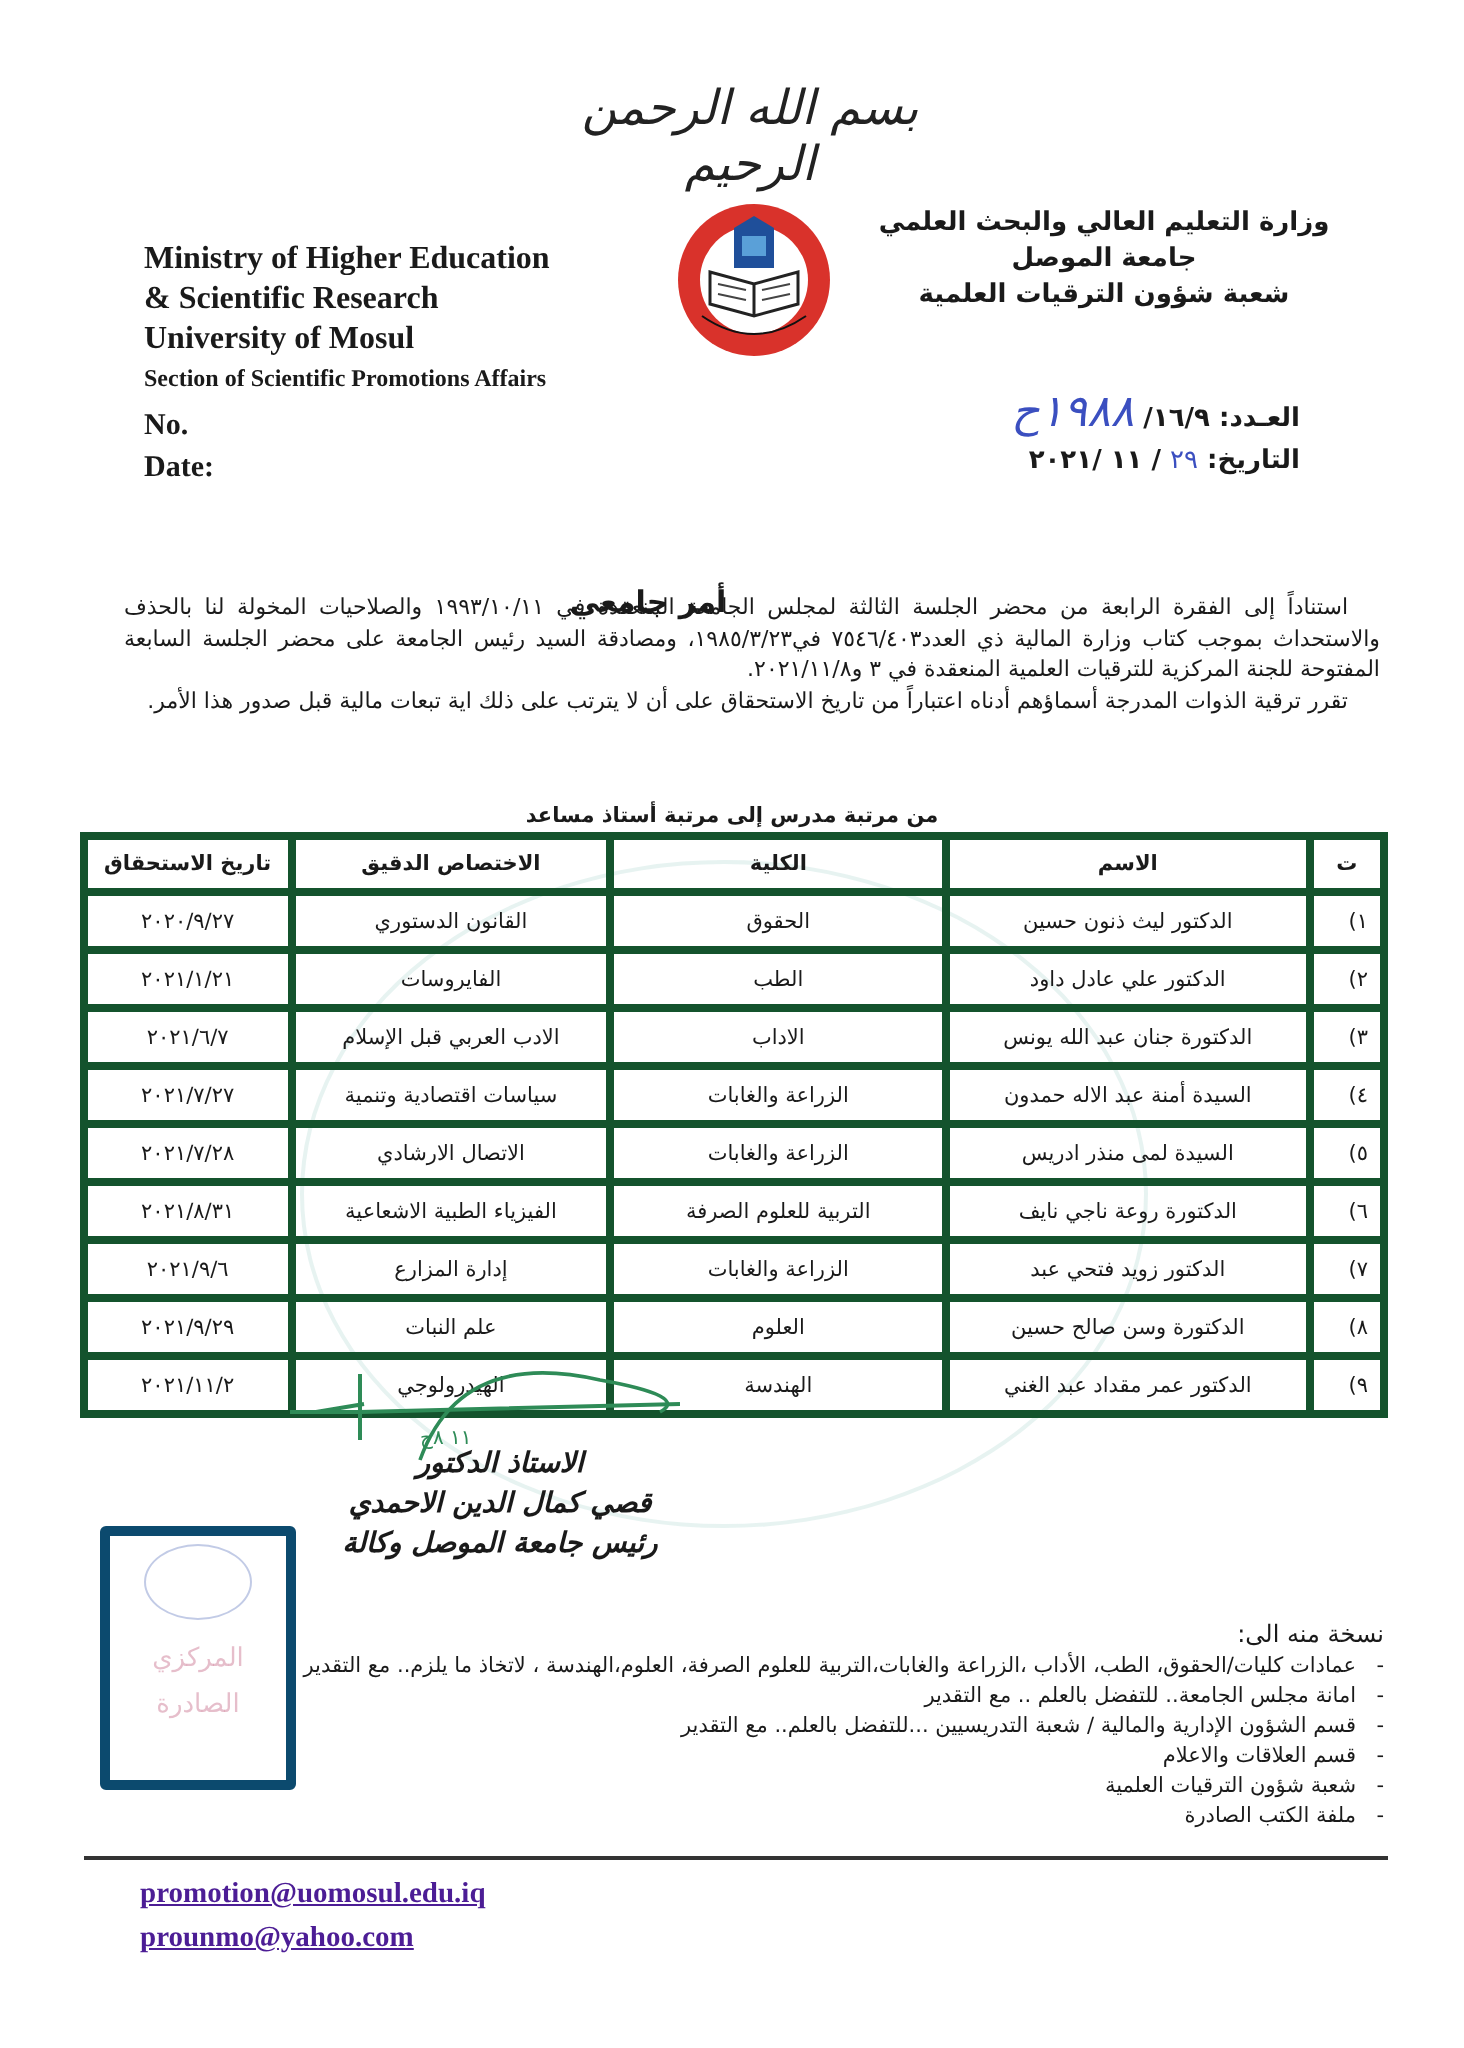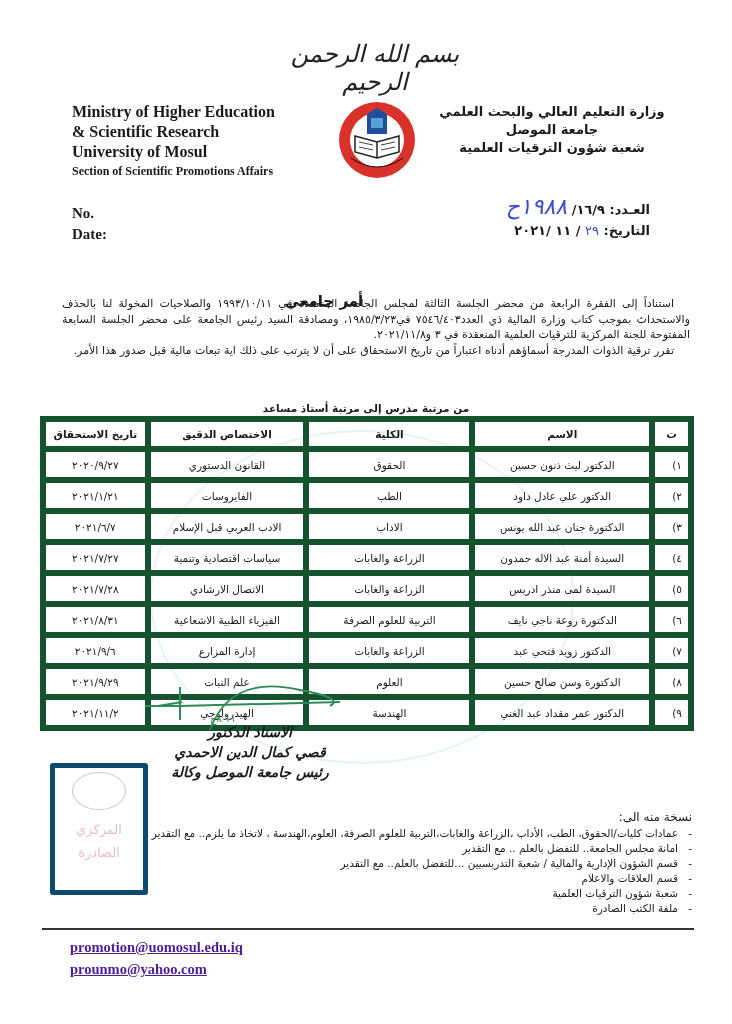--- a/index.html
+++ b/index.html
@@ -6,38 +6,38 @@
   body {
     width: 732px; height: 1024px; background: #ffffff; position: relative; overflow: hidden;
     font-family: "DejaVu Sans", sans-serif; color: #1a1a1a;
   }
   .abs { position: absolute; }
   .basmala {
     left: 270px; top: 40px; width: 210px; text-align: center;
     font-family: "DejaVu Serif", serif; font-size: 24px; font-style: italic; color: #222;
     letter-spacing: -1px;
   }
-  .en-head { left: 72px; top: 102px; font-family: "Liberation Serif", serif; font-weight: bold; color: #1a1a1a; }
+  .en-head { left: 72px; top: 120px; font-family: "Liberation Serif", serif; font-weight: bold; color: #1a1a1a; }
   .en-head div { line-height: 20px; font-size: 16px; }
   .en-head .small { font-size: 12px; line-height: 18px; }
   .ar-head { right: 60px; top: 103px; width: 240px; text-align: center; direction: rtl; font-weight: bold; font-size: 13px; line-height: 18px; }
   .logo { left: 337px; top: 100px; width: 80px; height: 80px; }
   .no-date { left: 72px; top: 203px; font-family: "Liberation Serif", serif; font-weight: bold; font-size: 15px; line-height: 21px; }
   .ref { right: 82px; top: 196px; direction: rtl; text-align: right; font-weight: bold; font-size: 13px; line-height: 21px; }
   .ref .hand { color: #3b4fc0; font-family: "DejaVu Serif", serif; font-style: italic; font-weight: normal; font-size: 22px; }
   .ref .hand-sm { color: #3b4fc0; font-weight: normal; }
   .order-title { left: 0; width: 648px; top: 292px; text-align: center; font-weight: bold; font-size: 15px; direction: rtl; }
   .body-text { left: 62px; width: 628px; top: 296px; direction: rtl; text-align: justify; font-size: 11px; line-height: 15.5px; }
   .body-text p { margin: 0; text-indent: 16px; }
   .table-title { left: 0; width: 732px; top: 402px; text-align: center; font-weight: bold; font-size: 10.5px; direction: rtl; }
   table.promo {
     position: absolute; left: 40px; top: 416px; width: 654px; border-collapse: collapse; direction: rtl;
     font-size: 10.5px;
   }
-  table.promo th, table.promo td { border: 6px solid #14532d; height: 25px; padding: 0 6px; }
+  table.promo th, table.promo td { border: 4px solid #14532d; height: 25px; padding: 0 6px; }
   table.promo th { font-weight: bold; text-align: center; height: 24px; }
   table.promo td.c-num { width: 22px; text-align: right; }
   table.promo td.c-name { width: 175px; text-align: center; }
   table.promo td.c-col { width: 160px; text-align: center; }
   table.promo td.c-spec { width: 150px; text-align: center; }
   table.promo td.c-date { width: 90px; text-align: center; }
   .watermark {
     left: 150px; top: 430px; width: 420px; height: 330px; border-radius: 50%;
     border: 2px solid rgba(120,190,180,0.18); pointer-events: none;
   }

